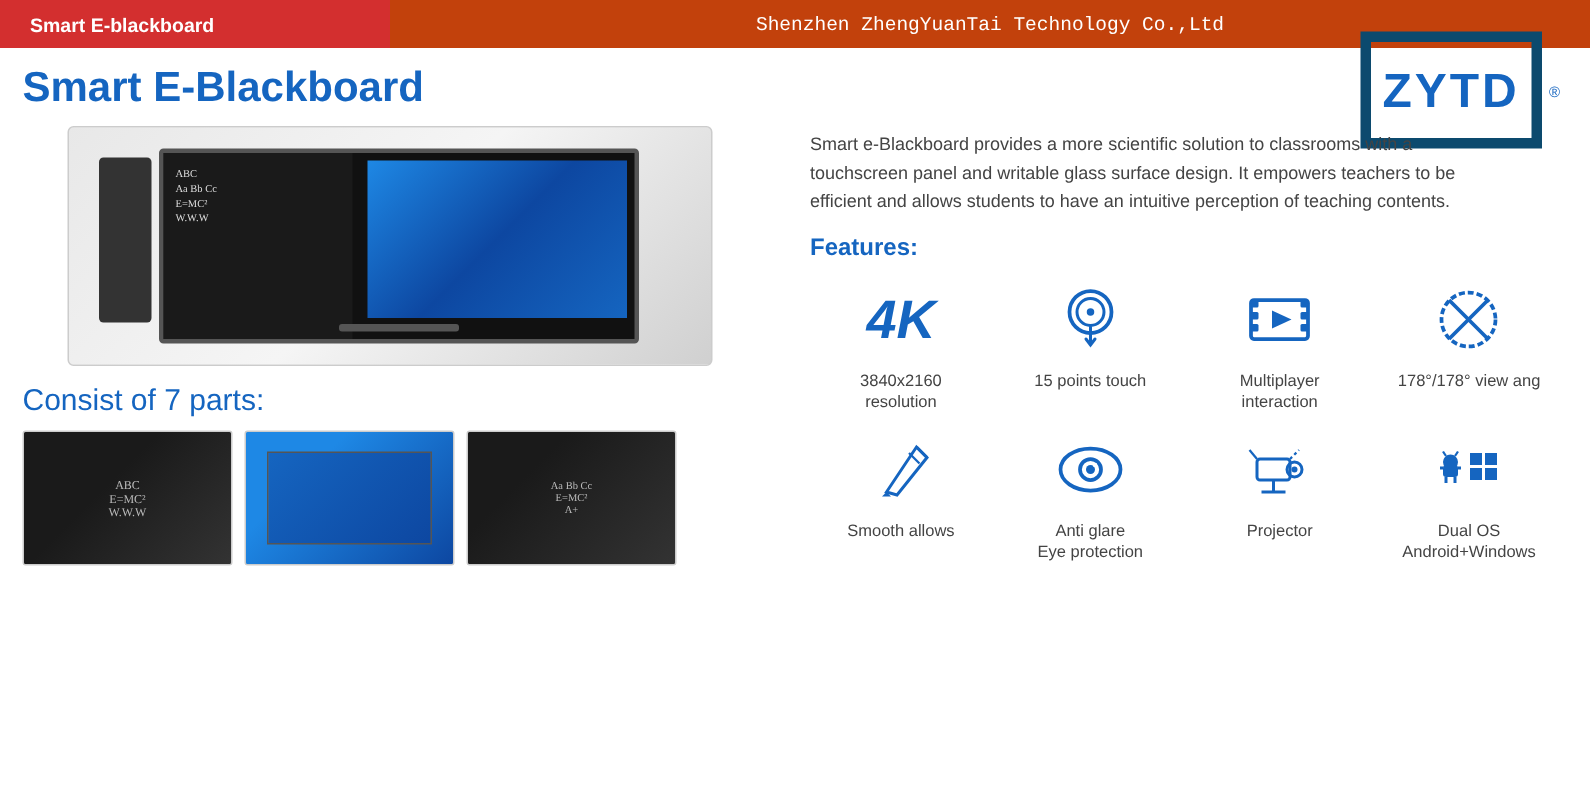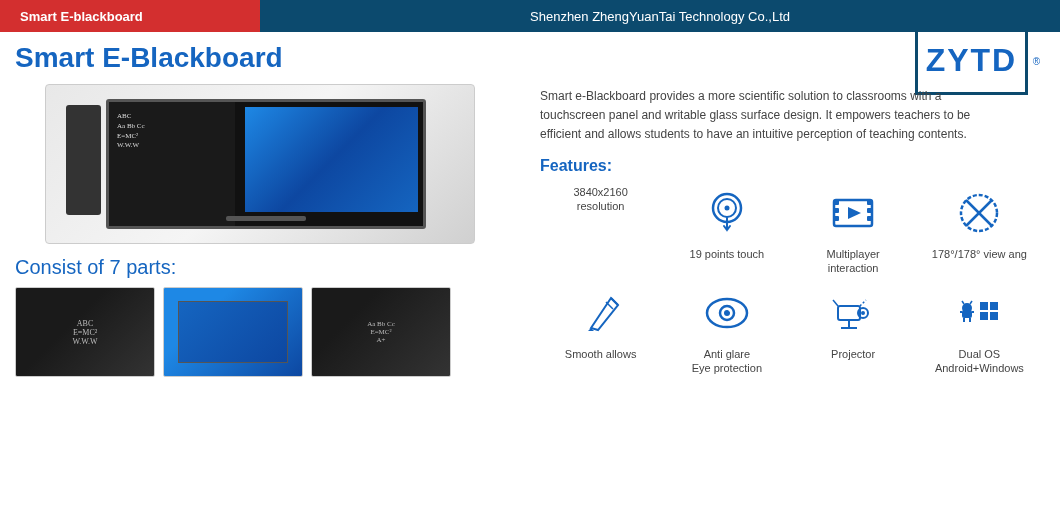--- a/index.html
+++ b/index.html
@@ -23,27 +23,28 @@
       color: #fff;
       font-size: 13px;
       font-weight: bold;
       padding: 0 20px;
       display: flex;
       align-items: center;
       width: 260px;
       flex-shrink: 0;
     }
     .header-center {
-      background: #0c4a6e;
+      background: #c2410c;
       color: #fff;
       font-size: 13px;
       display: flex;
       align-items: center;
       justify-content: center;
       flex: 1;
+      font-family: Liberation Mono, monospace;
     }
 
     
     .main {
       display: flex;
       width: 100%;
       height: calc(530px - 32px);
     }
 
     
@@ -215,21 +216,21 @@
       display: flex;
       justify-content: flex-end;
       margin-bottom: 8px;
     }
 
     .logo-text {
       font-size: 32px;
       font-weight: 900;
       color: #1565c0;
       letter-spacing: 2px;
-      border: 3px solid #0c4a6e;
+      border: 7px solid #0c4a6e;
       padding: 14px 8px;
     }
 
     .logo-registered {
       font-size: 10px;
       color: #1565c0;
       vertical-align: super;
     }
 
     .description {
@@ -355,34 +356,37 @@
       </div>
     </div>
 
     <p class="description">Smart e-Blackboard provides a more scientific solution to classrooms with a touchscreen panel and writable glass surface design. It empowers teachers to be efficient and allows students to have an intuitive perception of teaching contents.</p>
 
     <div class="features-title">Features:</div>
 
     <div class="features-grid">
 
       <div class="feature-item">
+        <div class="feature-icon">
+          <span class="icon-4k">4K</span>
+        </div>
         <div class="feature-label">3840x2160<br>resolution</div>
       </div>
 
       <div class="feature-item">
         <div class="feature-icon">
           <svg class="icon-svg" viewBox="0 0 50 50" fill="none" xmlns="http://www.w3.org/2000/svg">
             <circle cx="25" cy="20" r="14" stroke="#1565c0" stroke-width="2.5" fill="none"></circle>
             <circle cx="25" cy="20" r="9" stroke="#1565c0" stroke-width="2" fill="none"></circle>
 
             <path d="M25 30 L25 42 M22 38 L25 42 L28 38" stroke="#1565c0" stroke-width="2" fill="none" stroke-linecap="round"></path>
             <circle cx="25" cy="20" r="2.5" fill="#1565c0"></circle>
           </svg>
         </div>
-        <div class="feature-label">19 points touch</div>
+        <div class="feature-label">15 points touch</div>
       </div>
 
       <div class="feature-item">
         <div class="feature-icon">
           <svg class="icon-svg" viewBox="0 0 50 50" fill="none" xmlns="http://www.w3.org/2000/svg">
 
             <rect x="6" y="12" width="38" height="26" rx="2" stroke="#1565c0" stroke-width="2.5" fill="none"></rect>
 
             <polygon points="20,19 20,31 33,25" fill="#1565c0"></polygon>
 

